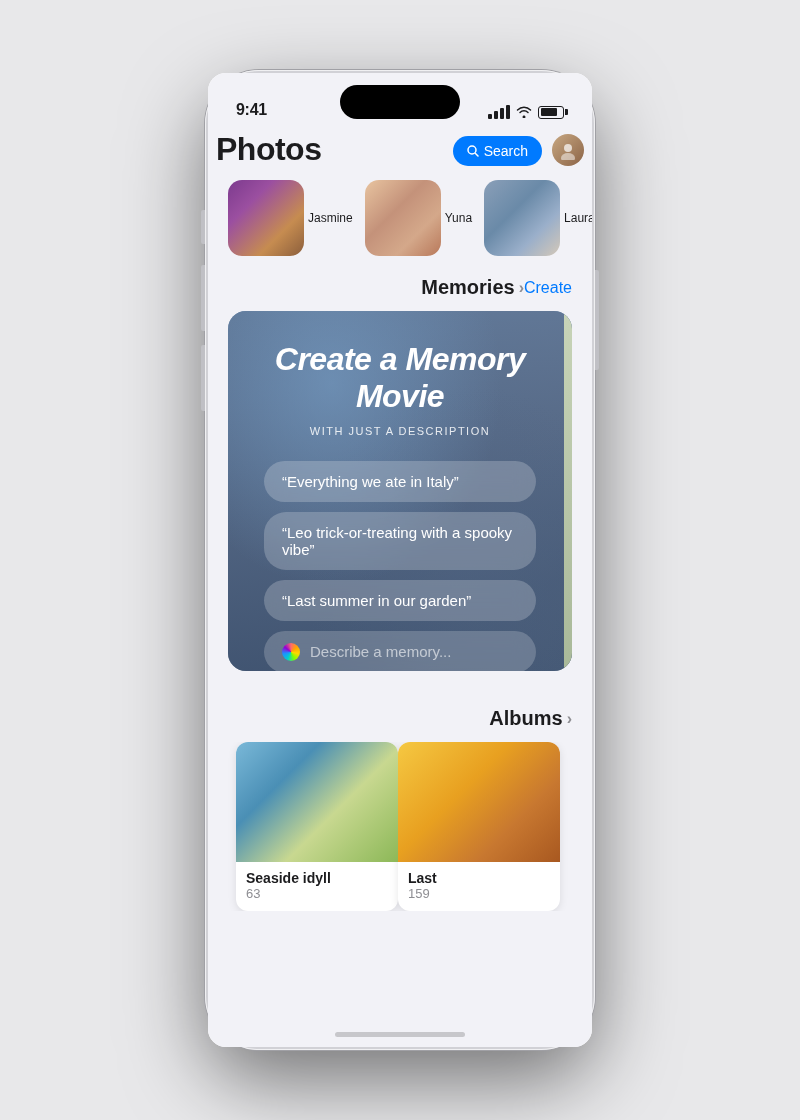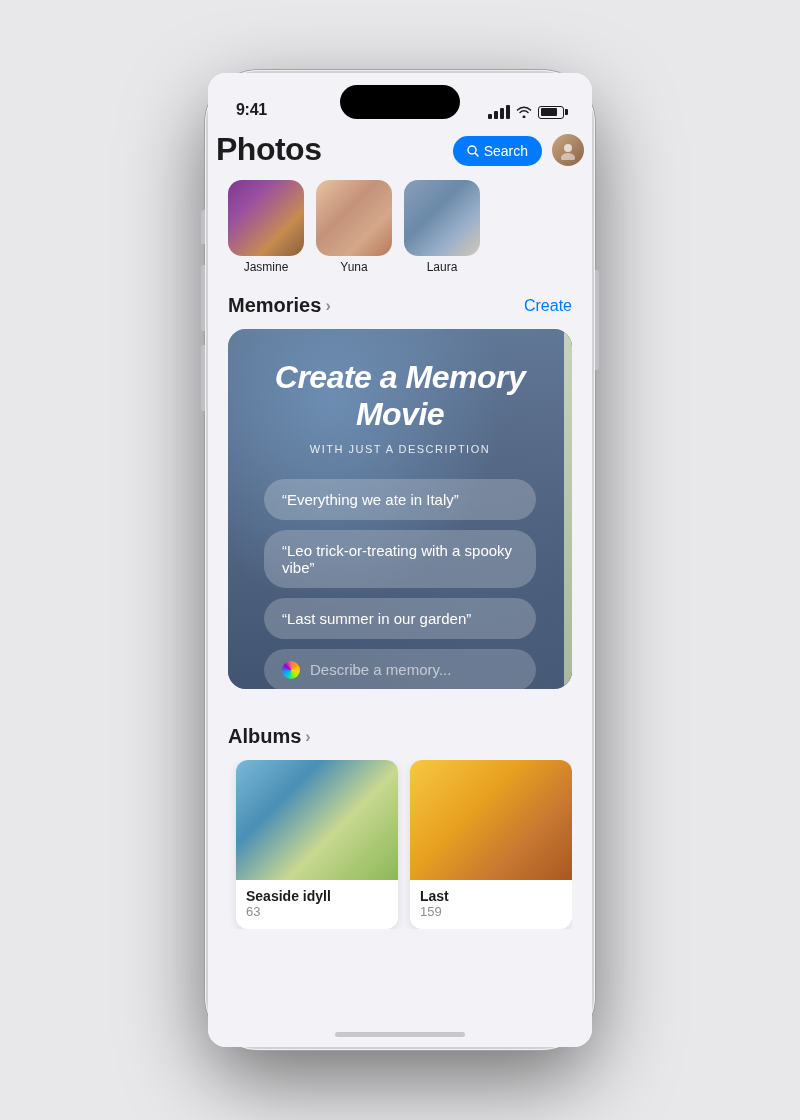--- a/index.html
+++ b/index.html
@@ -218,21 +218,21 @@
     
     .people-row {
       display: flex;
       gap: 12px;
       padding: 0 20px 16px;
       overflow: hidden;
     }
 
     .person-item {
       display: flex;
-      flex-direction: column;
+      flex-direction: row;
       align-items: center;
       gap: 4px;
     }
 
     .person-photo {
       width: 76px;
       height: 76px;
       border-radius: 14px;
       overflow: hidden;
       position: relative;
@@ -251,21 +251,21 @@
     .person-name {
       font-size: 12px;
       color: #1c1c1e;
       font-weight: 400;
     }
 
     
     .section-header {
       display: flex;
       align-items: center;
-      justify-content: space-between;
+      justify-content: flex-end;
       padding: 4px 20px 12px;
     }
 
     .section-title {
       font-size: 20px;
       font-weight: 700;
       color: #1c1c1e;
       display: flex;
       align-items: center;
       gap: 4px;
@@ -372,21 +372,20 @@
       color: rgba(255,255,255,0.6);
     }
 
     
     .albums-section {
       padding: 20px 20px 0;
     }
 
     .albums-row {
       display: flex;
-      gap: 12px;
       overflow: hidden;
       padding-left: 8px;
     }
 
     .album-item {
       flex: 0 0 calc(50% - 6px);
       background: #fff;
       border-radius: 12px;
       overflow: hidden;
       box-shadow: 0 2px 8px rgba(0,0,0,0.1);

